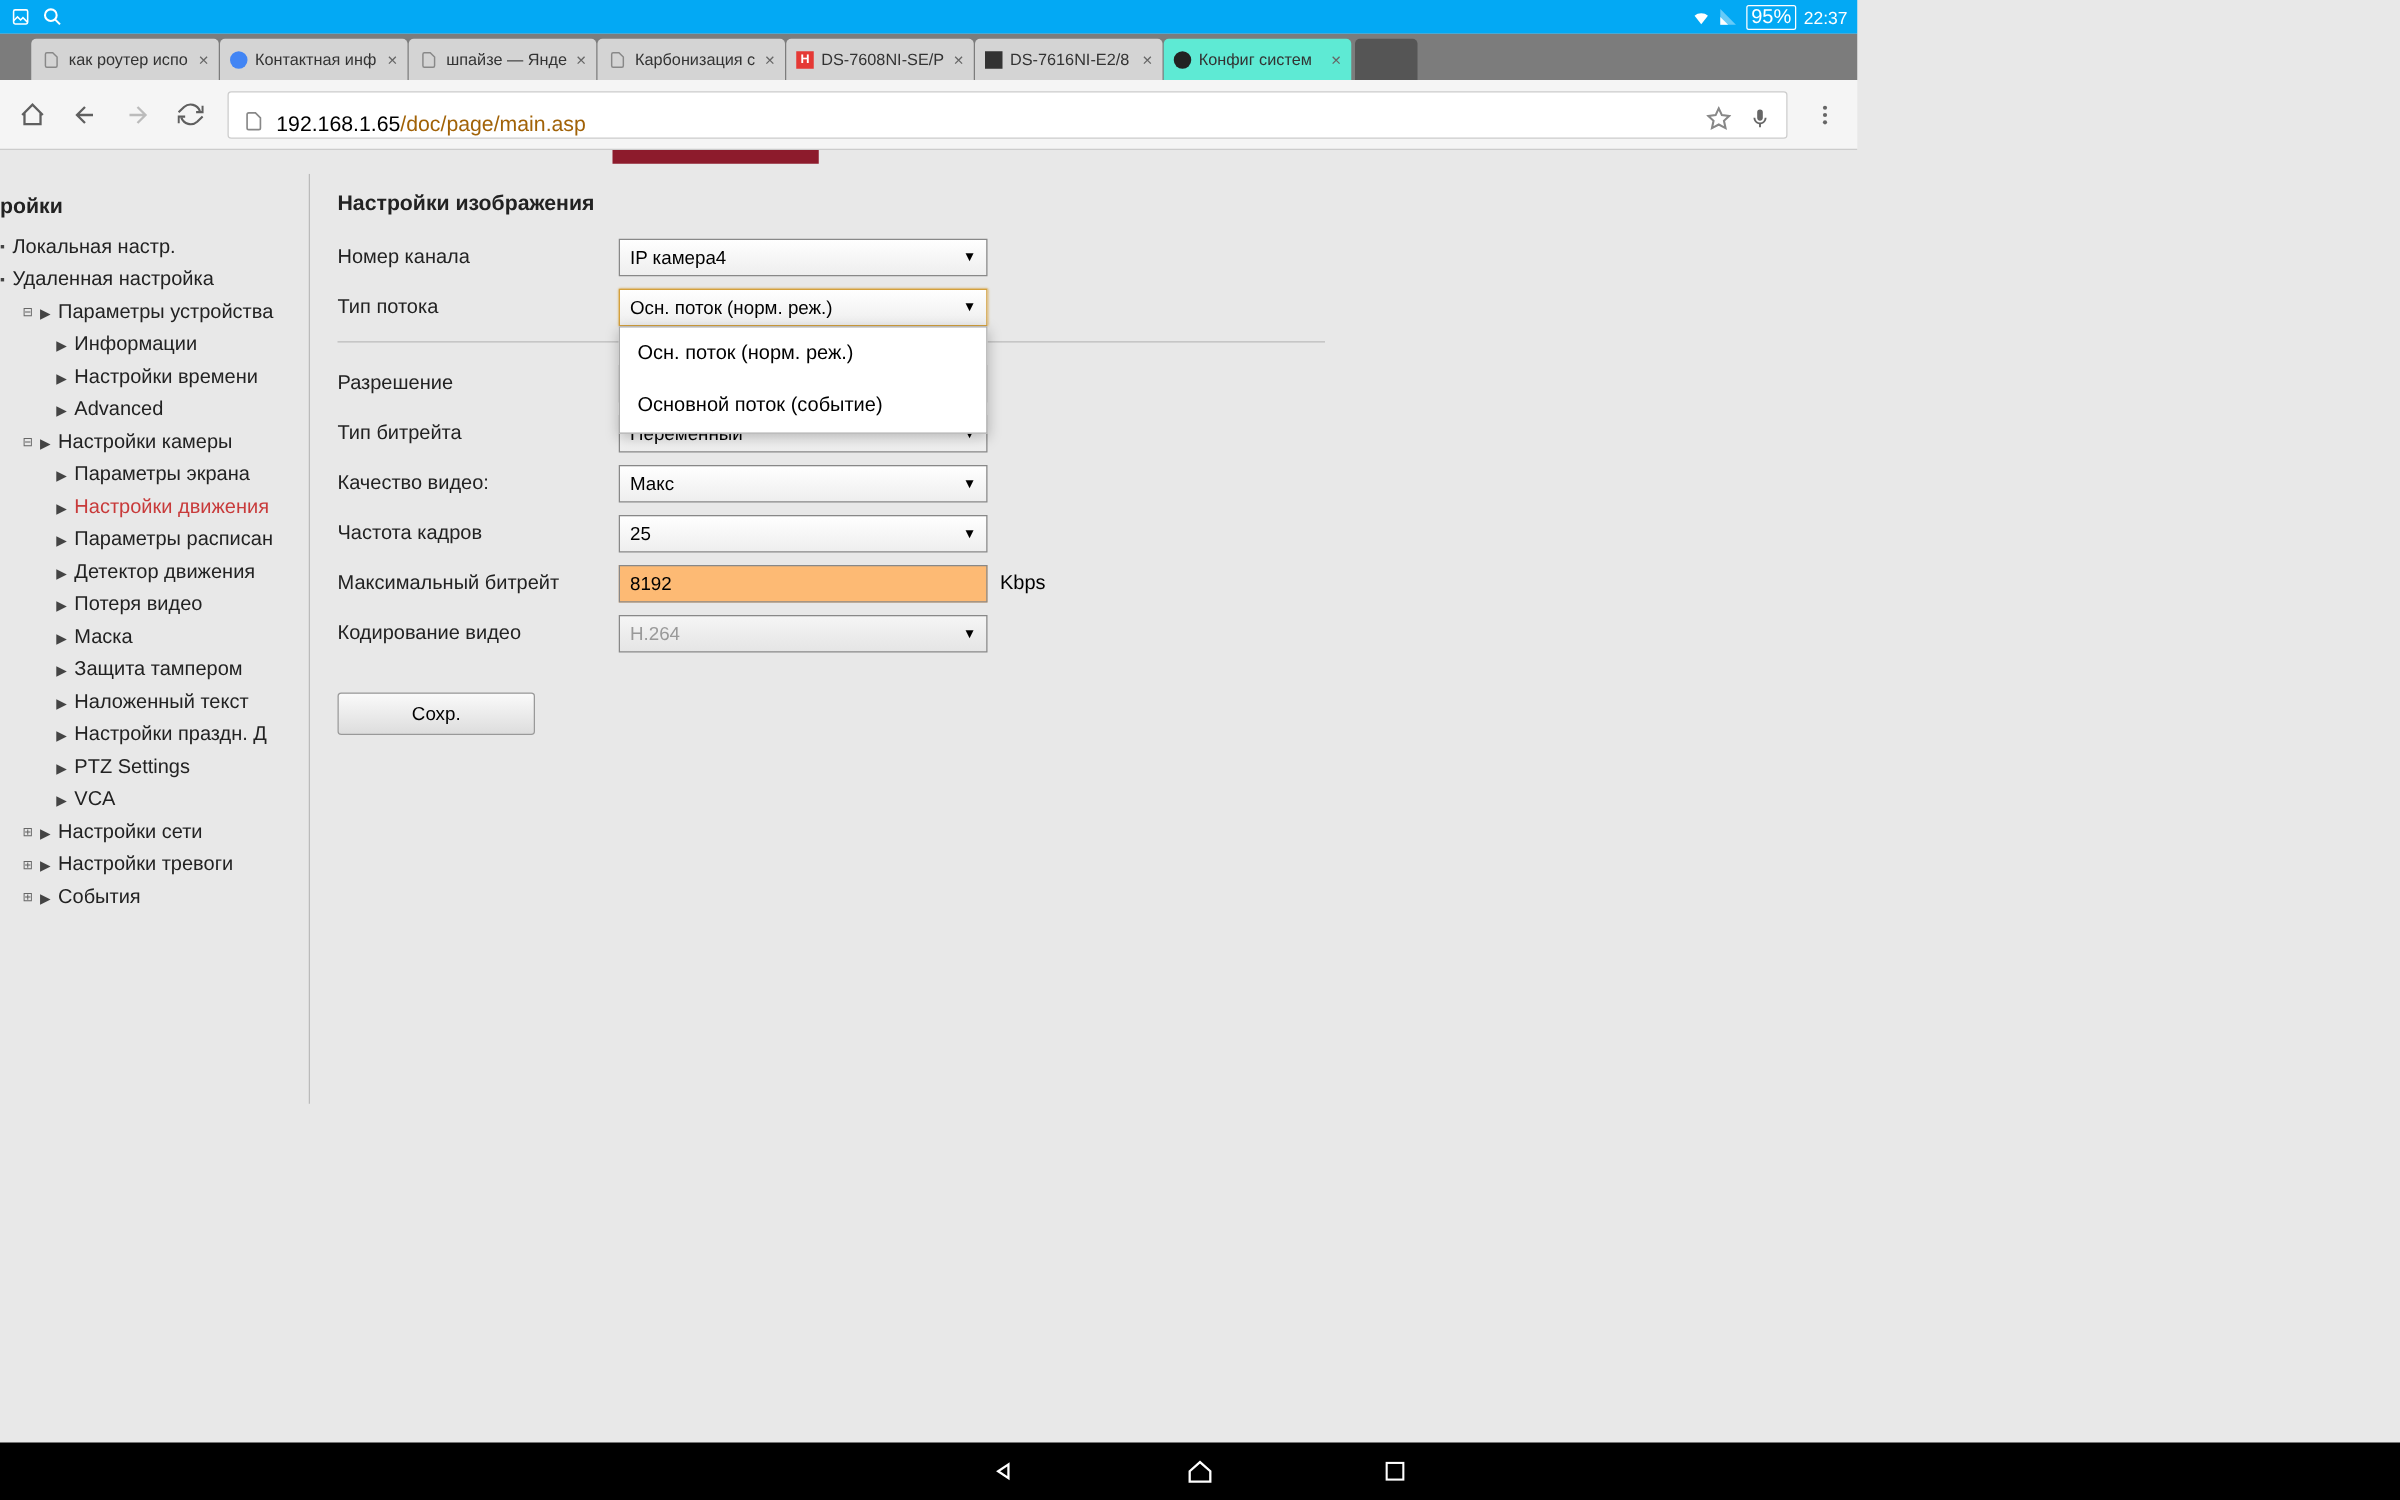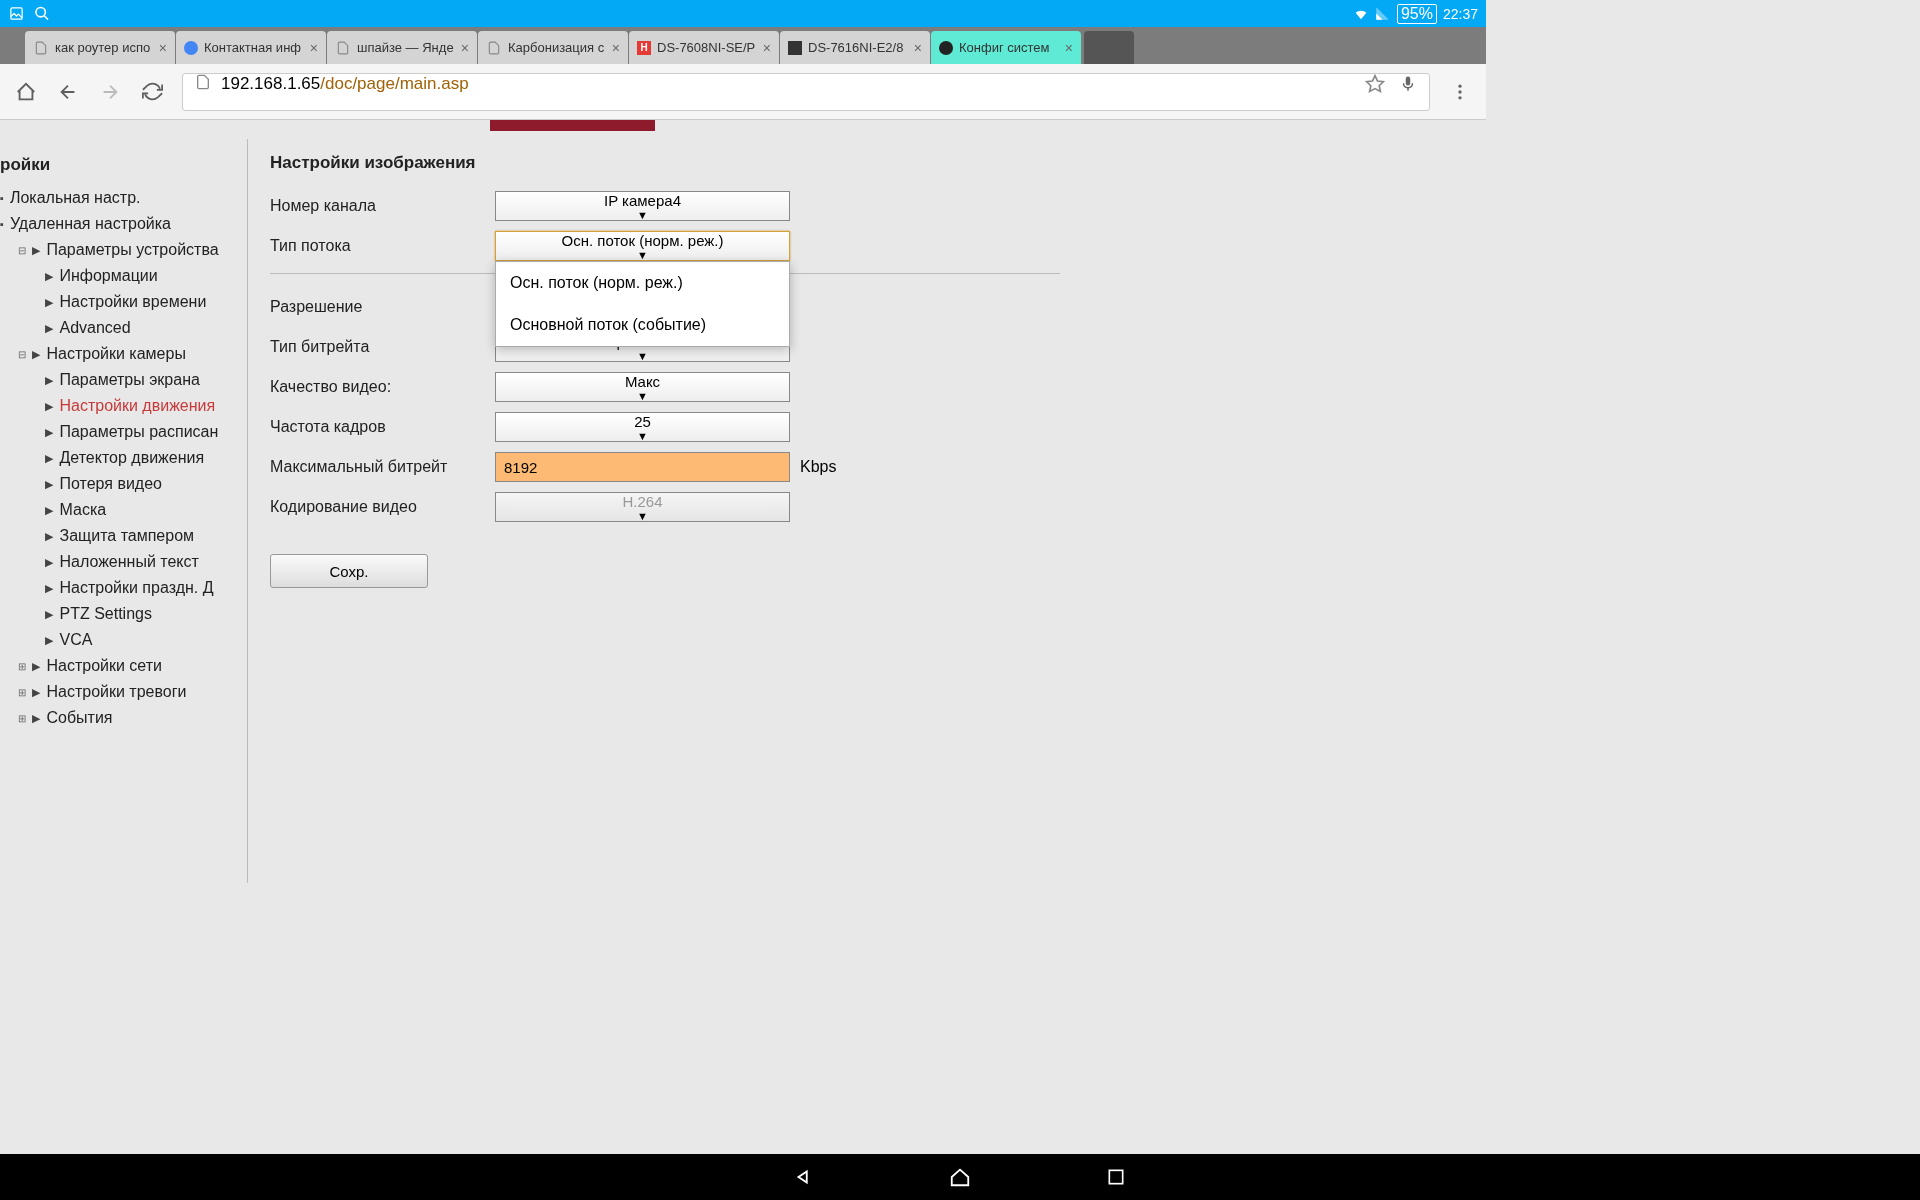--- a/index.html
+++ b/index.html
@@ -18,21 +18,21 @@
 .tab.active { background: #5eead4; }
 .tab-favicon { width: 16px; height: 16px; margin-right: 6px; flex-shrink: 0; display: inline-flex; align-items: center; justify-content: center; font-size: 12px; }
 .tab-title { white-space: nowrap; overflow: hidden; text-overflow: ellipsis; flex: 1; }
 .tab-close { margin-left: 6px; color: #666; font-size: 14px; cursor: pointer; }
 .tab-placeholder { width: 50px; height: 33px; background: #555; border-radius: 4px 4px 0 0; margin-left: 2px; }
 
 
 .toolbar { height: 56px; background: #f5f5f5; display: flex; align-items: center; padding: 0 14px; gap: 18px; border-bottom: 1px solid #ccc; }
 .toolbar-btn { width: 24px; height: 24px; display: flex; align-items: center; justify-content: center; color: #5f5f5f; cursor: pointer; }
 .toolbar-btn.disabled { color: #bbb; }
-.omnibox { flex: 1; height: 38px; background: #fff; border: 1px solid #ccc; border-radius: 3px; display: flex; align-items: flex-start; padding: 0 12px; font-size: 17px; color: #333; }
+.omnibox { flex: 1; height: 38px; background: #fff; border: 1px solid #ccc; border-radius: 3px; display: flex; align-items: flex-end; padding: 0 12px; font-size: 17px; color: #333; }
 .omnibox .secure-icon { margin-right: 10px; color: #888; }
 .url-host { color: #000; }
 .url-path { color: #a16207; }
 .omnibox-right { margin-left: auto; display: flex; gap: 14px; align-items: center; color: #888; }
 
 
 .red-bar { height: 19px; background: #e8e8e8; position: relative; }
 .red-bar::after { content: ""; position: absolute; left: 490px; top: 0; width: 165px; height: 11px; background: #8d1b2c; }
 
 
@@ -47,21 +47,21 @@
 .tree-exp { width: 12px; display: inline-block; color: #666; font-size: 10px; margin-right: 2px; }
 .tree-arrow { color: #444; margin-right: 6px; font-size: 11px; }
 .tree-item.selected { color: #c83a3a; }
 
 
 .main { flex: 1; padding: 14px 22px; background: #e8e8e8; overflow: auto; }
 .panel-title { font-weight: bold; font-size: 17px; margin-bottom: 18px; color: #222; }
 .form-row { display: flex; align-items: center; margin-bottom: 10px; min-height: 30px; position: relative; }
 .form-label { width: 225px; font-size: 16px; color: #222; }
 .form-select, .form-input { width: 295px; height: 30px; border: 1px solid #888; background: linear-gradient(#fff, #eee); font-size: 15px; padding: 0 8px; position: relative; }
-.form-select { display: flex; align-items: center; justify-content: space-between; cursor: pointer; flex-direction: column; }
+.form-select { display: flex; align-items: center; justify-content: space-between; cursor: pointer; }
 .form-select .caret { font-size: 11px; color: #000; }
 .form-select.focused { border: 1px solid #d4a03c; box-shadow: 0 0 2px #d4a03c; }
 .form-select.disabled { color: #999; background: linear-gradient(#f5f5f5, #e5e5e5); }
 .form-input { background: #fdba74; }
 .unit { margin-left: 10px; font-size: 16px; }
 .divider { border-top: 1px solid #bbb; margin: 12px 0 18px 0; width: 790px; }
 
 
 .dropdown { position: absolute; left: 225px; top: 30px; width: 295px; background: #fff; border: 1px solid #aaa; box-shadow: 0 3px 10px rgba(0,0,0,.25); z-index: 10; }
 .dropdown-item { padding: 12px 14px; font-size: 16px; cursor: pointer; }

